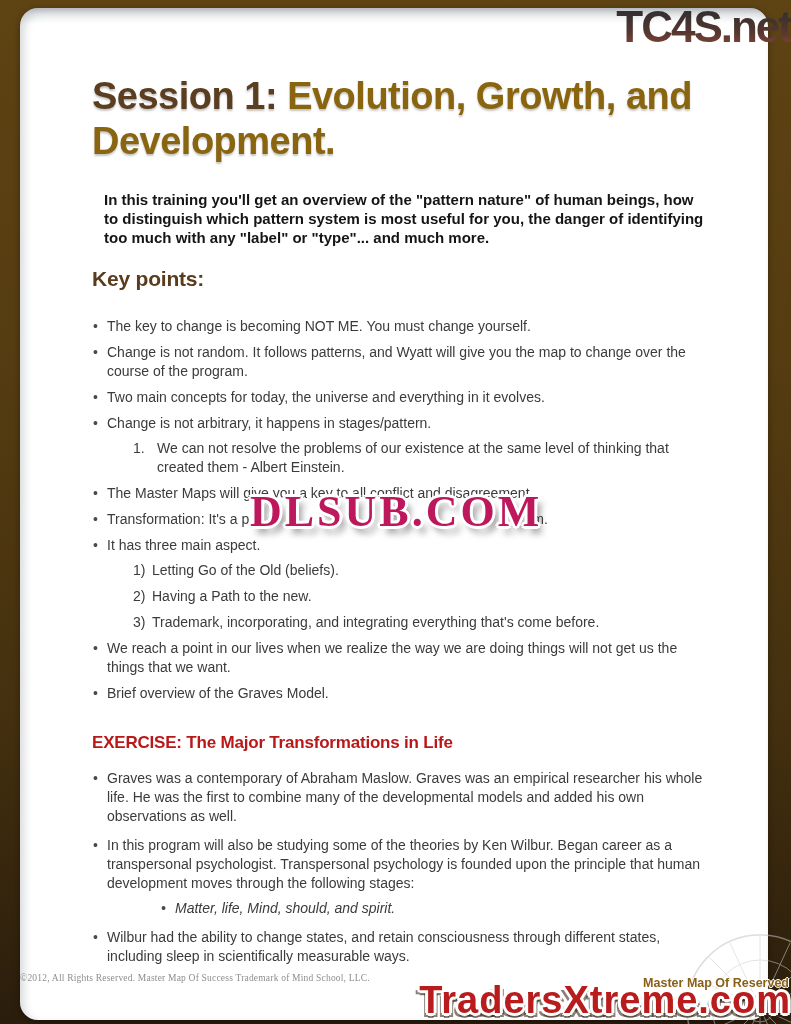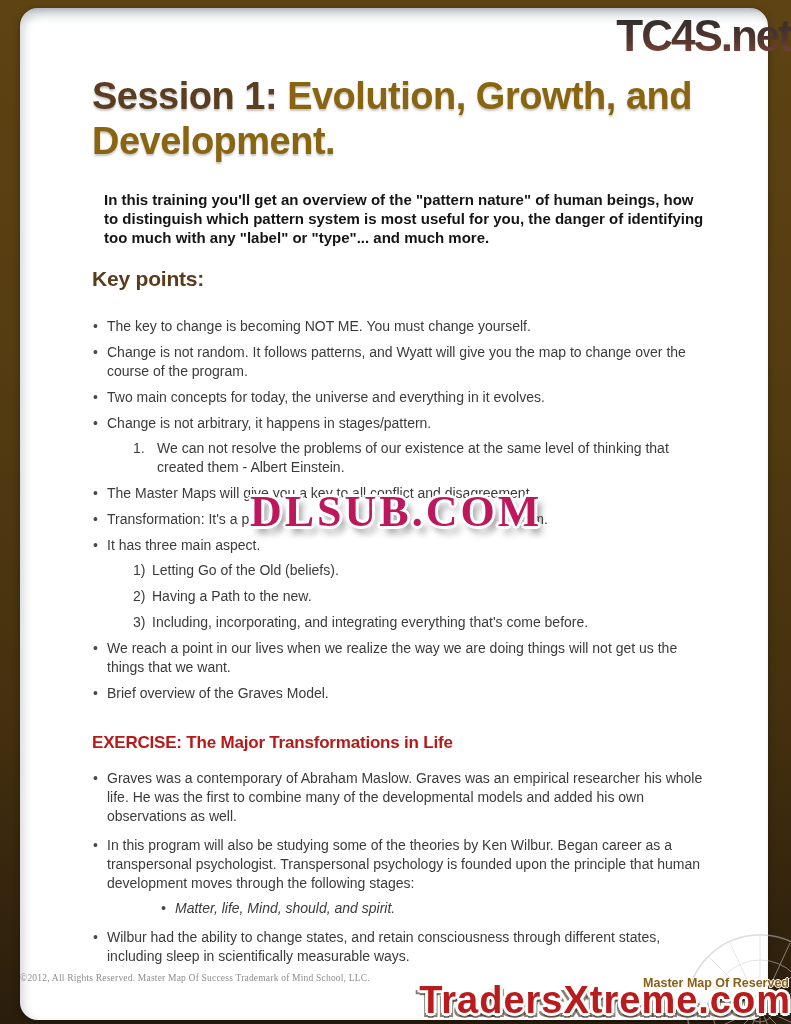--- a/index.html
+++ b/index.html
@@ -50,21 +50,20 @@
     font-family:"Liberation Serif", serif;font-size:9.5px;color:#8d8d8d;letter-spacing:.2px;
   }
   
   .wm-tc4s{
     position:absolute;top:2px;right:0px;z-index:40;
     font-size:44px;font-weight:800;letter-spacing:-2px;
     color:#4a342c;
     background:linear-gradient(180deg,#2f2e2f 15%,#55372f 60%,#8a463a 95%);
     -webkit-background-clip:text;background-clip:text;-webkit-text-fill-color:transparent;
     text-shadow:none;
-    margin-top:9px;
   }
   .wm-dlsub{
     position:absolute;left:250px;top:486px;z-index:40;
     font-family:"Liberation Serif", serif;font-weight:bold;font-size:44px;letter-spacing:3px;
     color:#be185d;
     text-shadow:
       -3px 0 0 #fff,3px 0 0 #fff,0 -3px 0 #fff,0 3px 0 #fff,
       -2px -2px 0 #fff,2px -2px 0 #fff,-2px 2px 0 #fff,2px 2px 0 #fff,
       5px 7px 7px rgba(0,0,0,.45);
   }
@@ -115,21 +114,21 @@
           <div class="pitem">
             <span class="marker">1)</span>
             <span>Letting Go of the Old (beliefs).</span>
           </div>
           <div class="pitem">
             <span class="marker">2)</span>
             <span>Having a Path to the new.</span>
           </div>
           <div class="pitem">
             <span class="marker">3)</span>
-            <span>Including, incorporating, and integrating everything that's come before.</span>
+            <span>Trademark, incorporating, and integrating everything that's come before.</span>
           </div>
         </div>
       </div>
       <div class="li"><span>We reach a point in our lives when we realize the way we are doing things will not get us the things that we want.</span></div>
       <div class="li"><span>Brief overview of the Graves Model.</span></div>
     </div>
 
     <h3 class="exercise-heading">EXERCISE: The Major Transformations in Life</h3>
 
     <div class="list ex-list">

